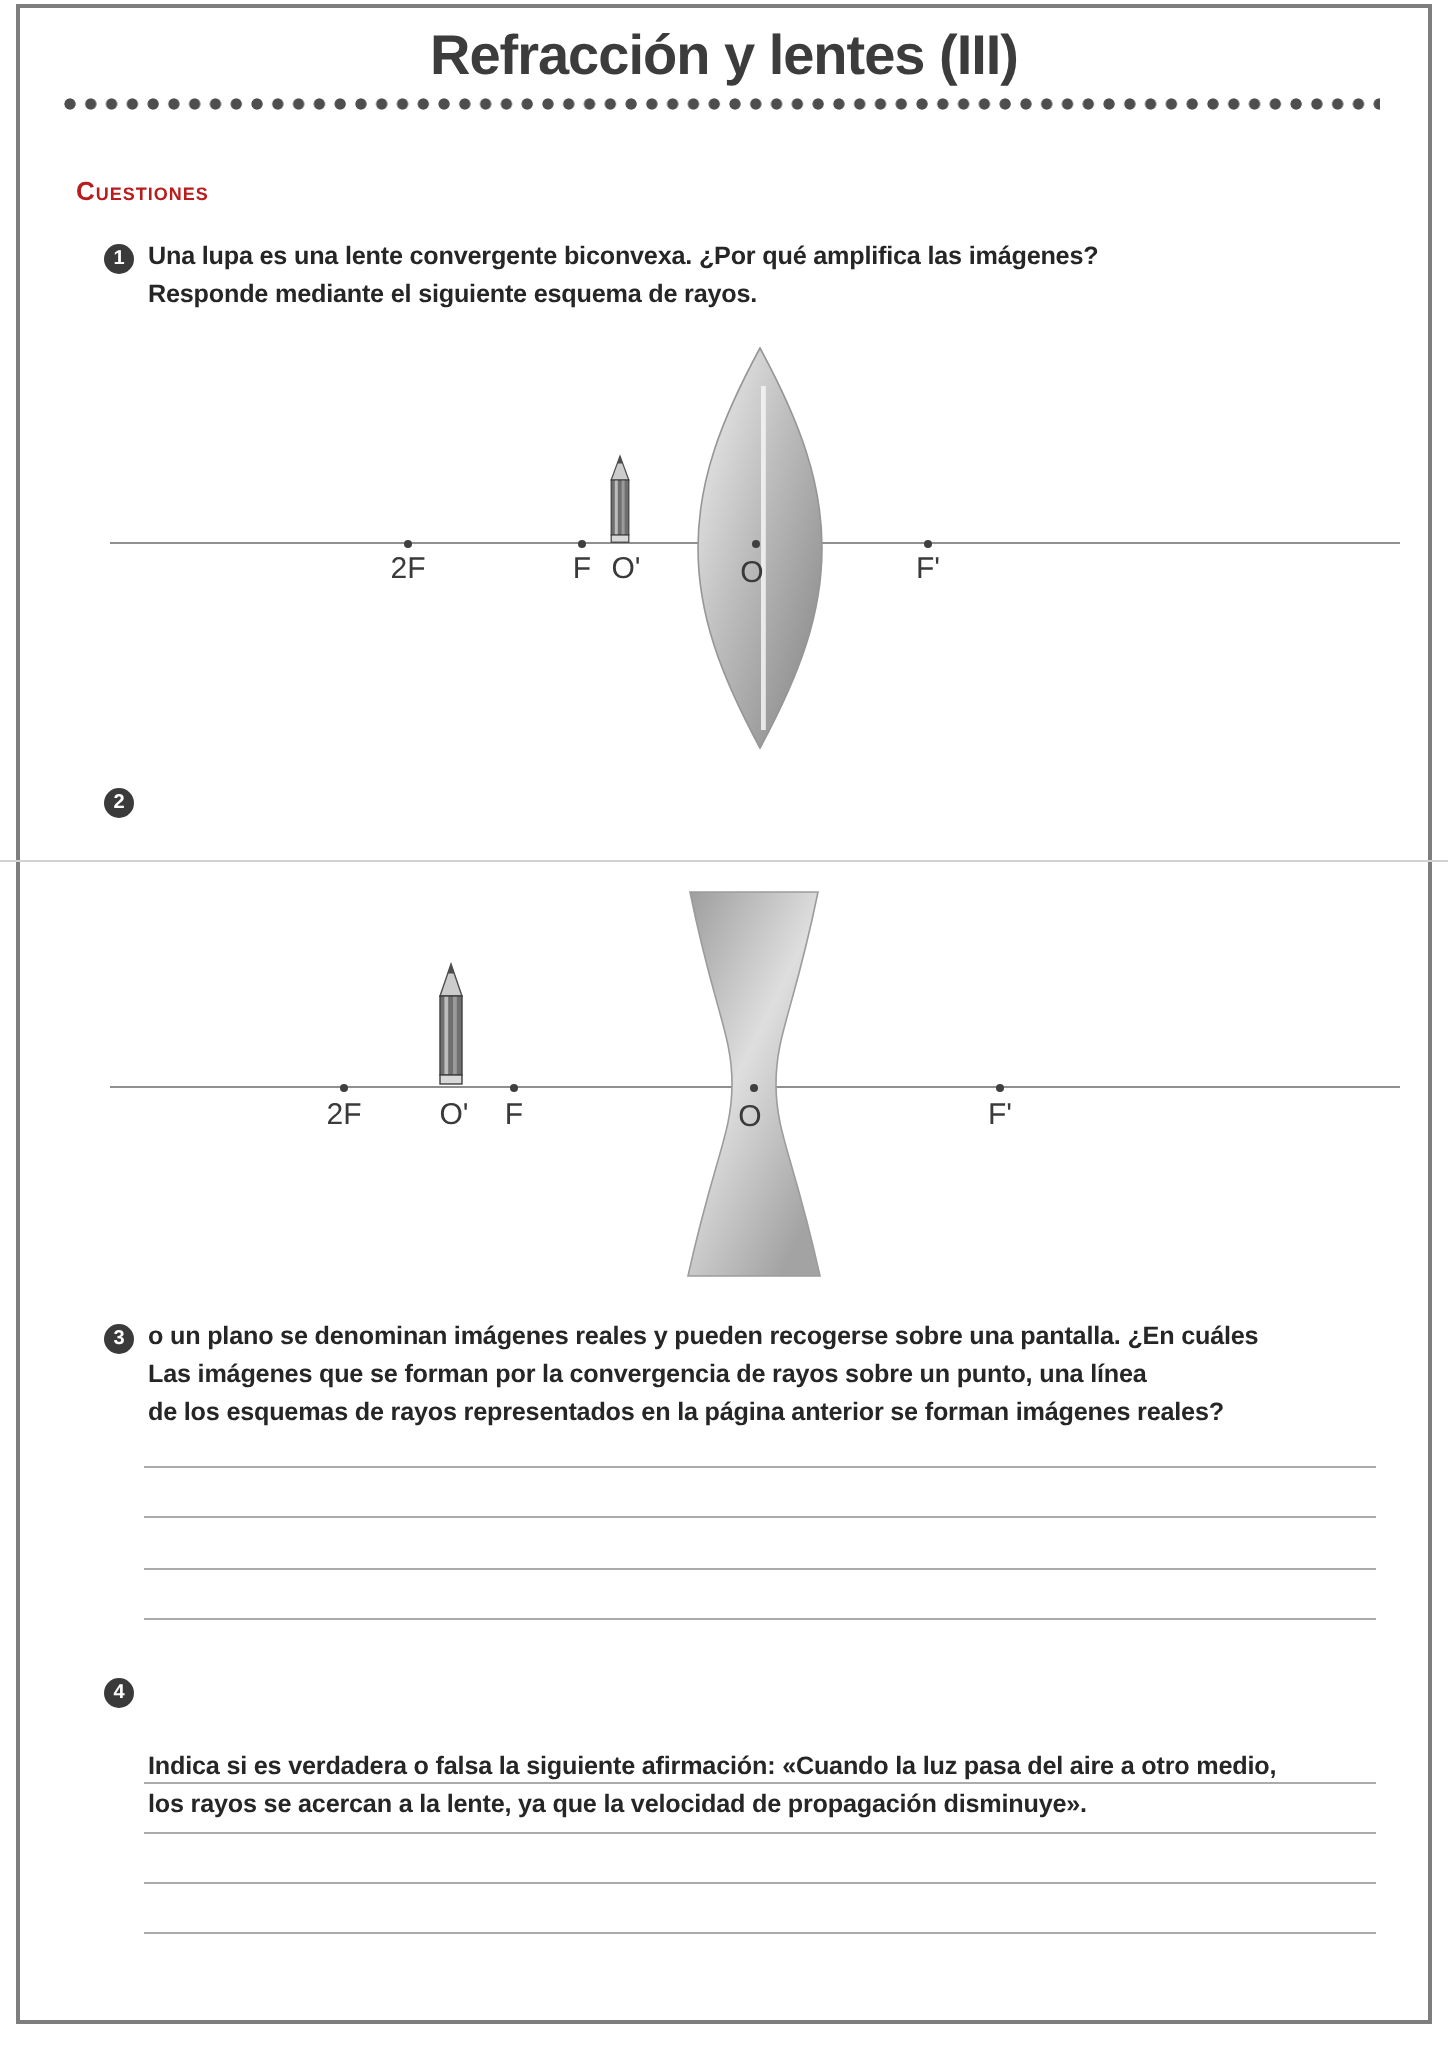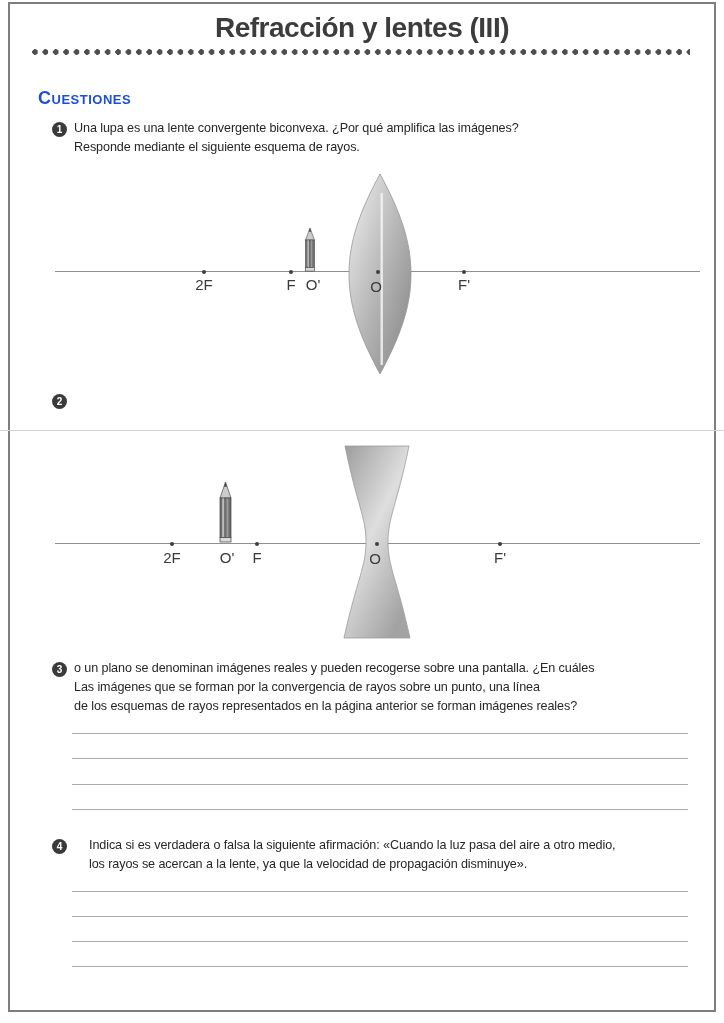--- a/index.html
+++ b/index.html
@@ -15,29 +15,29 @@
     position:absolute;left:0;top:12px;width:724px;text-align:center;
     font-size:28px;font-weight:bold;color:#3c3c3c;letter-spacing:-0.5px;
   }
   .dotrow{
     position:absolute;left:32px;top:48px;width:658px;height:8px;
     background-image:radial-gradient(circle at 3px 4px,#4e4e4e 2.6px,transparent 3px);
     background-size:10.4px 8px;background-repeat:repeat-x;
   }
   .section{
     position:absolute;left:38px;top:88px;
-    font-variant:small-caps;font-weight:bold;font-size:18px;color:#1d4ed8;letter-spacing:0.5px;
+    font-variant:small-caps;font-weight:bold;font-size:13px;color:#b91c1c;letter-spacing:0.5px;
   }
   .bullet{
     position:absolute;width:15px;height:15px;border-radius:50%;
     background:#3a3a3a;color:#fff;font-size:10px;font-weight:bold;
     display:flex;align-items:center;justify-content:center;line-height:1;
   }
   .qtext{
-    position:absolute;left:74px;font-size:12.6px;line-height:19px;color:#262626;letter-spacing:-0.1px;
+    position:absolute;left:74px;font-size:12.6px;line-height:19px;color:#262626;letter-spacing:-0.1px;font-weight:bold;
   }
   .axis{position:absolute;height:1px;background:#8f8f8f;}
   .dot{position:absolute;width:4px;height:4px;border-radius:50%;background:#3f3f3f;}
   .axlabel{position:absolute;font-size:15px;color:#3a3a3a;transform:translateX(-50%);white-space:nowrap;}
   .rule{position:absolute;left:72px;width:616px;height:0;border-top:1px solid #ababab;}
   .seam{position:absolute;left:0;top:430px;width:724px;height:1px;background:#d2d2d2;}
   svg{position:absolute;display:block;}
 </style>
 </head>
 <body>
@@ -139,21 +139,21 @@
     <div>Las imágenes que se forman por la convergencia de rayos sobre un punto, una línea</div>
     <div>de los esquemas de rayos representados en la página anterior se forman imágenes reales?</div>
   </div>
 
   <div class="rule" style="top:733px;"></div>
   <div class="rule" style="top:758px;"></div>
   <div class="rule" style="top:784px;"></div>
   <div class="rule" style="top:809px;"></div>
 
   <div class="bullet" style="left:52px;top:839px;">4</div>
-  <div class="qtext" style="top:836px;margin-left:15px;">
+  <div class="qtext" style="top:874px;">
     <div>Indica si es verdadera o falsa la siguiente afirmación: «Cuando la luz pasa del aire a otro medio,</div>
     <div>los rayos se acercan a la lente, ya que la velocidad de propagación disminuye».</div>
   </div>
 
   <div class="rule" style="top:891px;"></div>
   <div class="rule" style="top:916px;"></div>
   <div class="rule" style="top:941px;"></div>
   <div class="rule" style="top:966px;"></div>
 
 </div>

